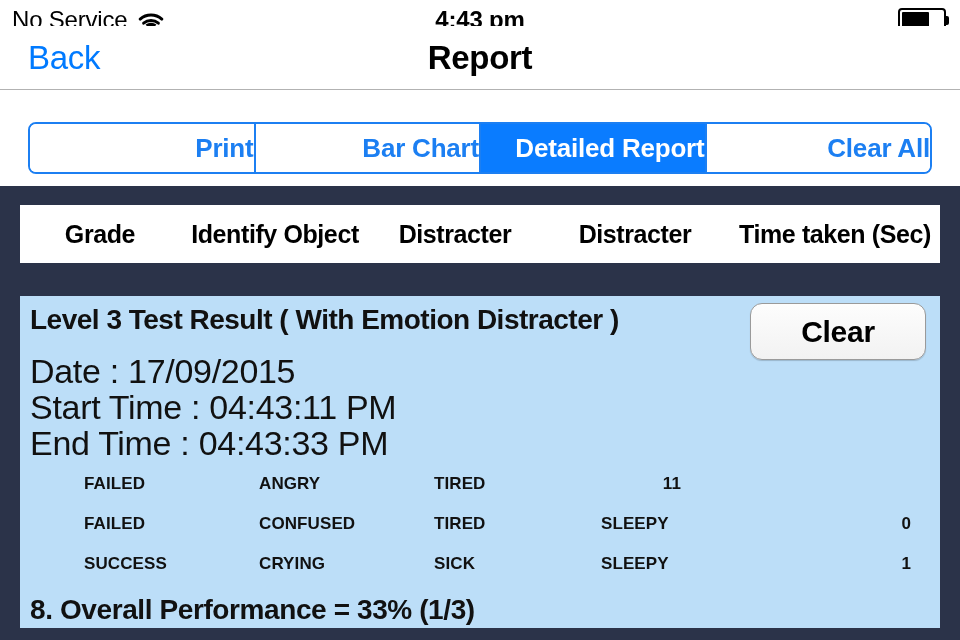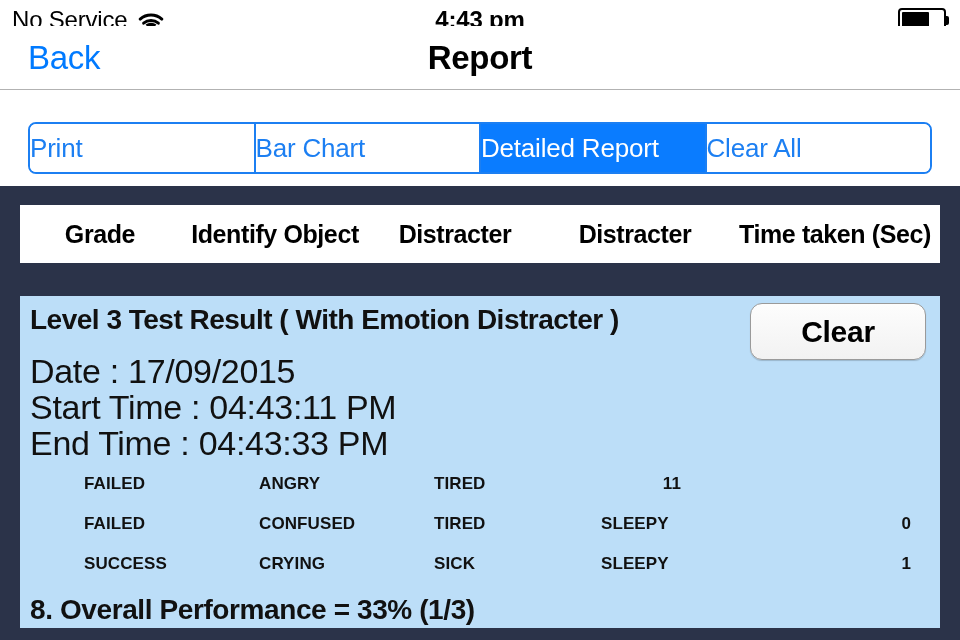--- a/index.html
+++ b/index.html
@@ -140,28 +140,29 @@
     border-radius: 8px;
     box-sizing: border-box;
     display: flex;
     overflow: hidden;
     background: #ffffff;
   }
   .segment {
     flex: 1 1 0;
     display: flex;
     align-items: center;
-    justify-content: flex-start;
+    justify-content: flex-end;
     font-size: 26px;
     color: #1c7ff2;
     border-right: 2px solid #1c7ff2;
     box-sizing: border-box;
     cursor: pointer;
     letter-spacing: -0.2px;
     background: #ffffff;
+    font-weight: bold;
   }
   .segment:last-child { border-right: none; }
   .segment.selected {
     background: #0a7cff;
     color: #ffffff;
   }
 
   
   .content-area {
     position: absolute;

